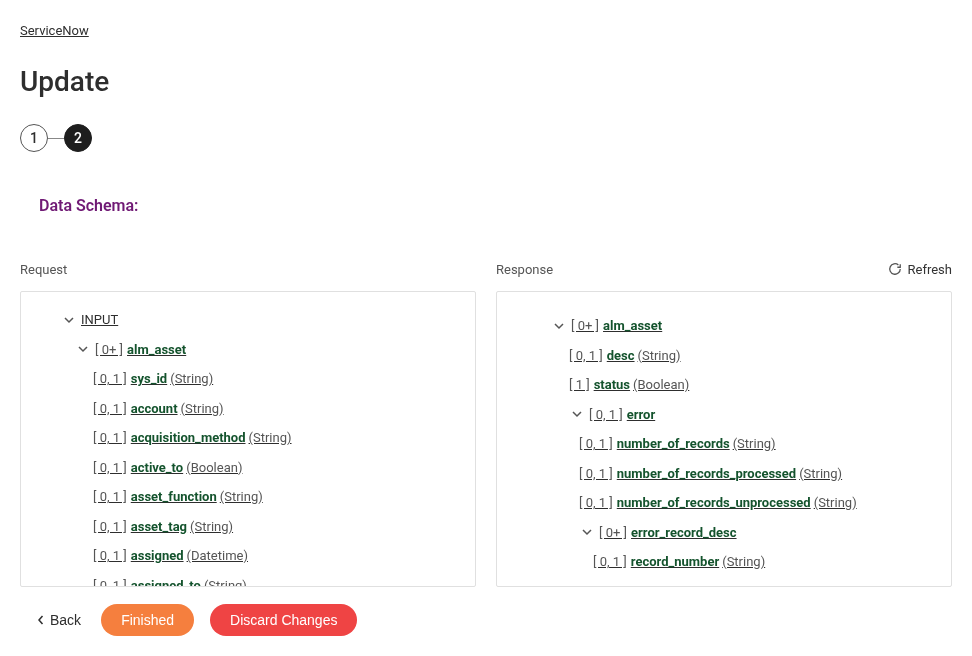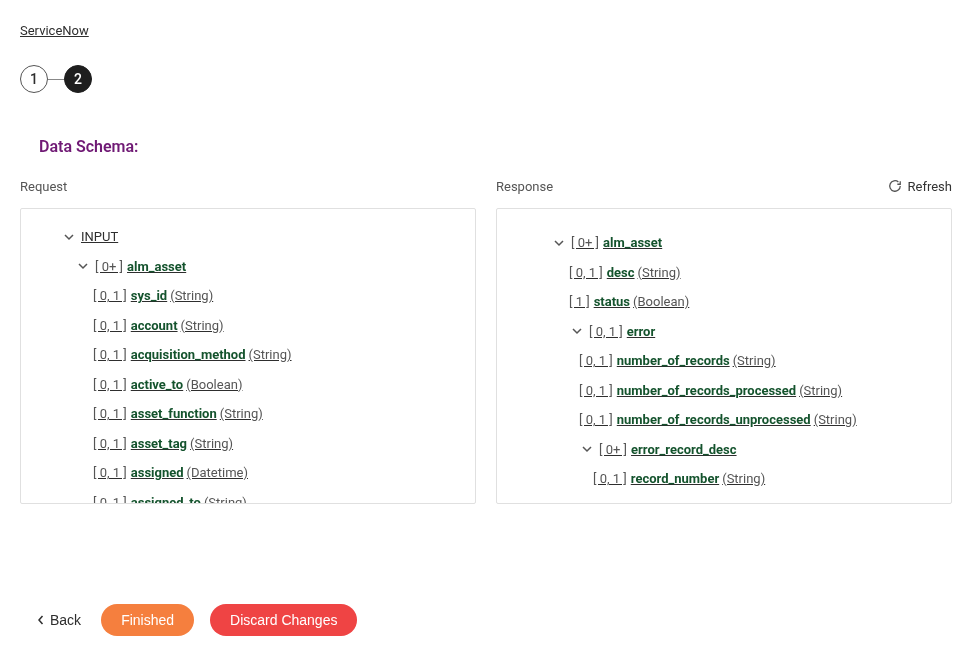--- a/index.html
+++ b/index.html
@@ -61,21 +61,21 @@
     .section-title {
       font-size: 16px;
       font-weight: 600;
       margin-top: 44px;
       color: #701a75;
       margin-left: 19px;
     }
     .schema-row {
       display: flex;
       gap: 20px;
-      margin-top: 20px;
+      margin-top: 44px;
       align-items: flex-start;
     }
     .schema-col {
       flex: 1;
       min-width: 0;
     }
     .col-header-row {
       display: flex;
       justify-content: space-between;
       align-items: center;
@@ -166,20 +166,21 @@
     }
     .btn-primary { background: #f57f3e; }
     .btn-secondary { background: #ef4444; }
   </style>
 </head>
 <body>
 
 <div class="page">
   <a class="breadcrumb">ServiceNow</a>
 
+  <h1 class="page-title">Update</h1>
 
   <div class="stepper">
     <div class="step step-inactive">1</div>
     <div class="step-connector"></div>
     <div class="step step-active">2</div>
   </div>
 
   <h2 class="section-title">Data Schema:</h2>
 
   <div class="schema-row">

